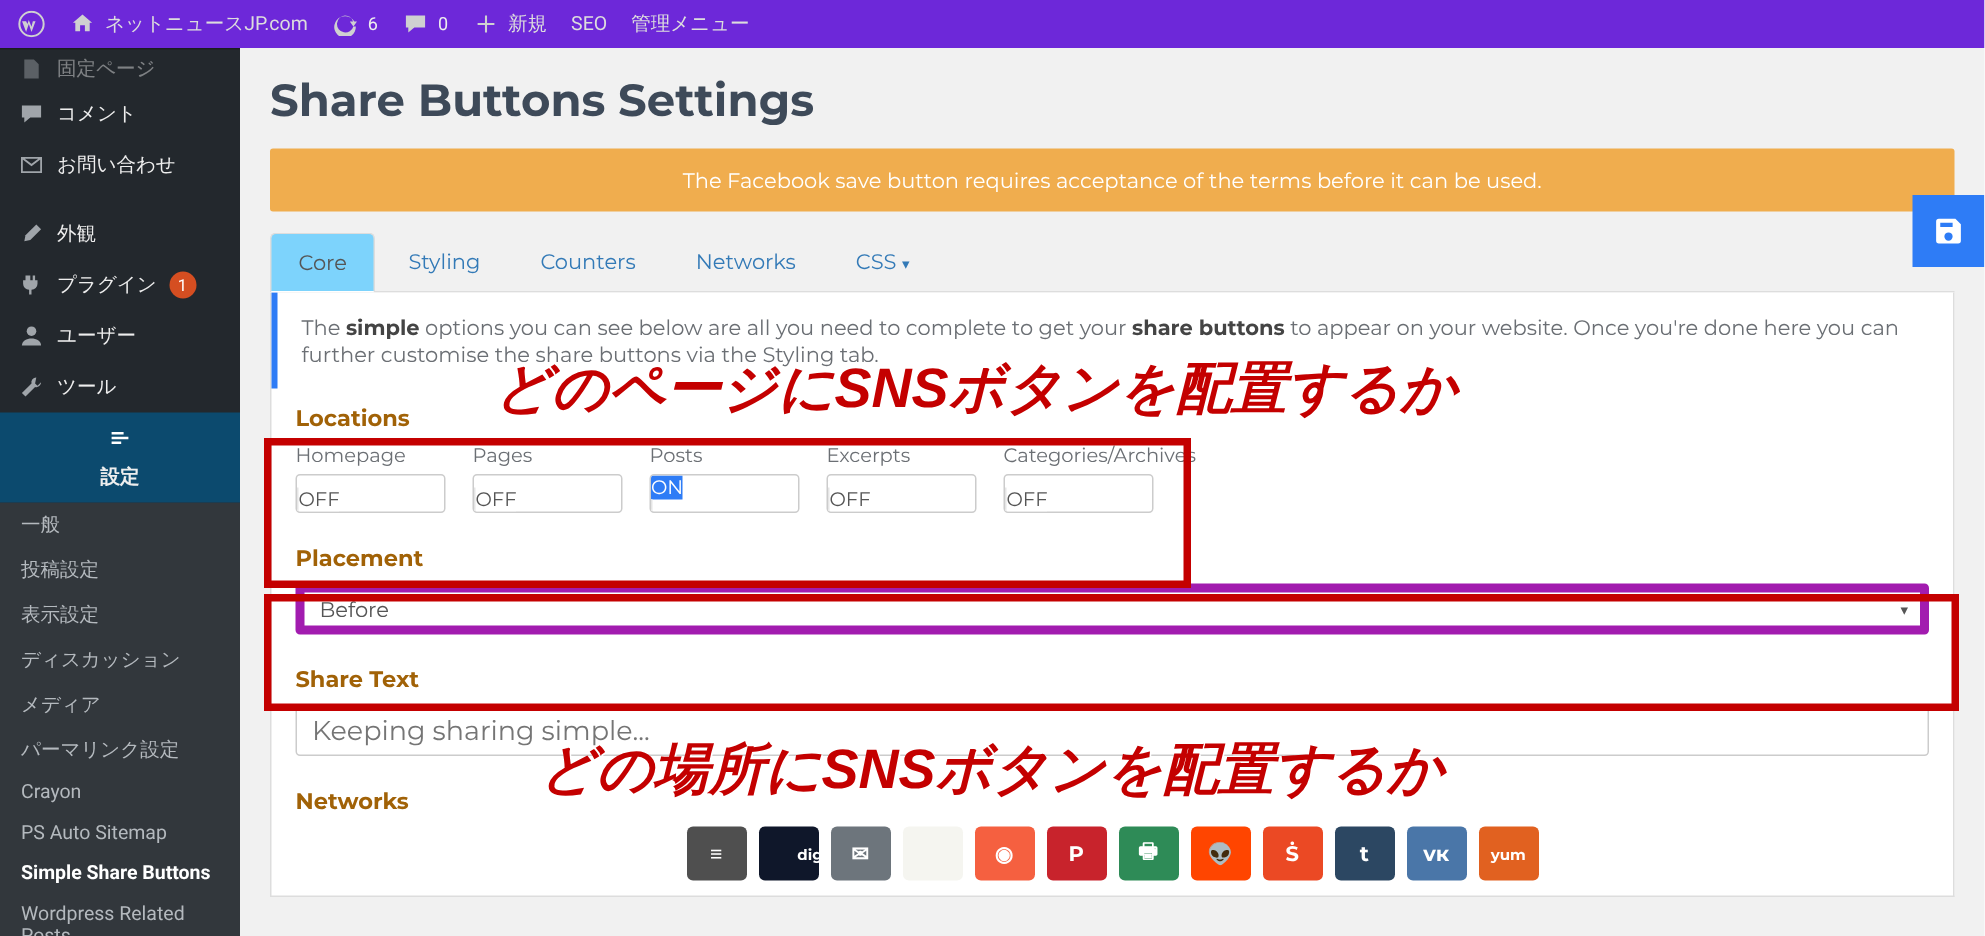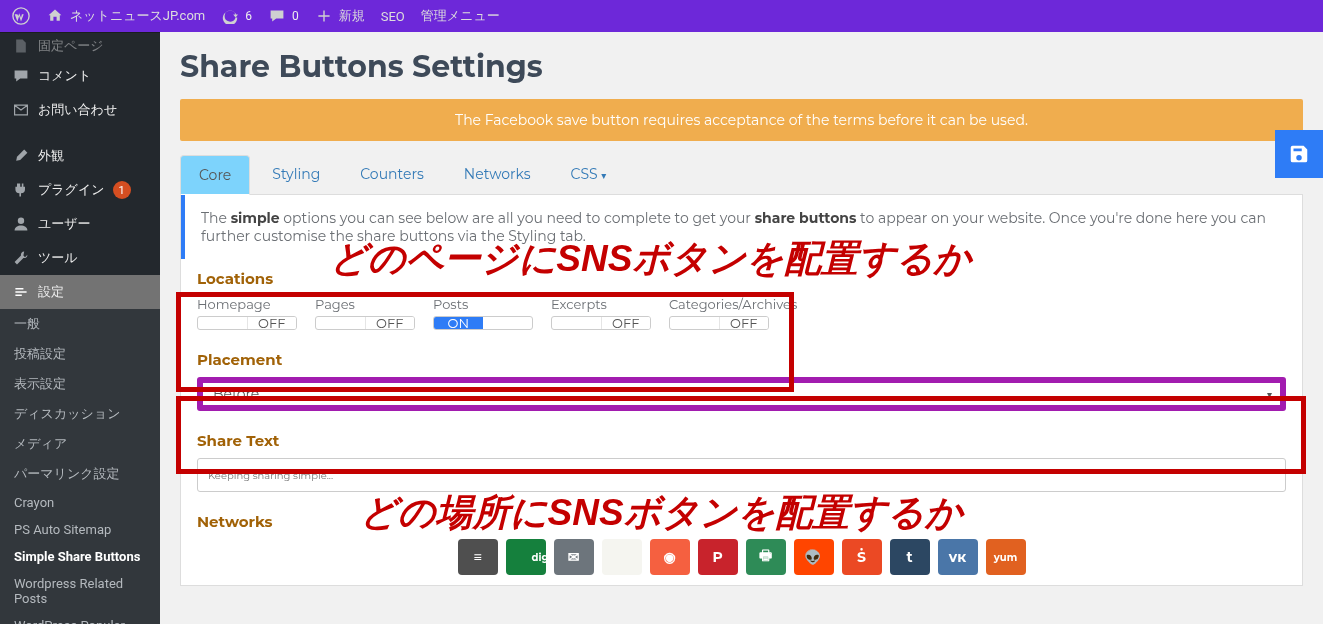--- a/index.html
+++ b/index.html
@@ -8,21 +8,21 @@
 
 .adminbar { height: 32px; background: #6d28d9; color: #eee; display: flex; align-items: center; padding: 0 4px; font-size: 13px; }
 .adminbar .ab-item { display: flex; align-items: center; padding: 0 8px; height: 32px; gap: 6px; color: #ddd; cursor: pointer; }
 .adminbar .ab-item .ico { width: 18px; height: 18px; display: inline-flex; align-items: center; justify-content: center; }
 .adminbar .ab-item .badge { font-size: 12px; color: #eee; }
 .adminbar svg { fill: #cfd0d1; }
 
 
 .wpside { position: absolute; left: 0; top: 32px; bottom: 0; width: 160px; background: #23282d; color: #eee; font-size: 13px; }
 .wpside .menu-itm { display: flex; align-items: center; gap: 8px; padding: 8px 12px; color: #eee; cursor: pointer; }
-.wpside .menu-itm.current { background: #737373; font-weight: 400; position: relative; }
+.wpside .menu-itm.current { background: #0c4a6e; font-weight: 700; position: relative; flex-direction: column; }
 .wpside .menu-itm.current::after { content: ""; position: absolute; right: -8px; top: 50%; transform: translateY(-50%); border: 8px solid transparent; border-right-color: #f1f1f1; }
 .wpside .menu-itm .ico { width: 18px; height: 18px; display: inline-flex; align-items: center; justify-content: center; }
 .wpside svg { fill: #a0a5aa; }
 .wpside .menu-itm.current svg { fill: #fff; }
 .wpside .sub { background: #32373c; }
 .wpside .sub .sub-itm { padding: 6px 12px 6px 14px; color: #b4b9be; cursor: pointer; }
 .wpside .sub .sub-itm.active { color: #fff; font-weight: 700; }
 .wpside .upd-badge { background: #d54e21; color: #fff; border-radius: 9px; min-width: 18px; height: 18px; display: inline-flex; align-items: center; justify-content: center; font-size: 11px; padding: 0 5px; }
 
 
@@ -41,30 +41,30 @@
 .tabpane { background: #fff; border: 1px solid #ddd; border-top: none; padding: 0; }
 .help { border-left: 4px solid #2e7cf6; padding: 14px 16px; color: #6b6f74; font-size: 14px; font-family: Montserrat, -apple-system, sans-serif; }
 .help strong { color: #444; font-weight: 700; }
 
 .section { padding: 0 16px 10px; font-family: Montserrat, -apple-system, sans-serif; }
 .sec-h { font-weight: 700; color: #a16207; font-size: 15px; margin: 10px 0 8px; }
 
 .locrow { display: flex; gap: 18px; }
 .loc { display: flex; flex-direction: column; gap: 4px; }
 .loc label { font-size: 13px; color: #6b6f74; }
-.toggle { width: 100px; height: 14px; border: 1px solid #ccc; border-radius: 3px; display: flex; align-items: center; overflow: hidden; cursor: pointer; }
+.toggle { width: 100px; height: 26px; border: 1px solid #ccc; border-radius: 3px; display: flex; align-items: flex-start; overflow: hidden; cursor: pointer; flex-direction: column; }
 .toggle .half { flex: 1; display: flex; align-items: center; justify-content: center; font-size: 13px; color: #555; background: #fff; }
 .toggle.off .half.off { background: #fff; }
 .toggle.on .half.on { background: #2e7cf6; color: #fff; }
 .toggle .half.off { border-left: 1px solid #e5e5e5; }
 
 .select { width: 100%; height: 34px; border: 6px solid #a21caf; border-radius: 3px; padding: 0 10px; font-size: 14px; color: #555; background: #fff; position: relative; display: flex; align-items: center; font-family: Montserrat, -apple-system, sans-serif;}
 .select::after { content: "▾"; position: absolute; right: 8px; color: #555; font-size: 10px; }
 
-.input { width: 100%; height: 34px; border: 1px solid #ccc; border-radius: 3px; padding: 0 10px; font-size: 10px; color: #999; font-family: Montserrat, -apple-system, sans-serif; }
+.input { width: 100%; height: 34px; border: 1px solid #ccc; border-radius: 3px; padding: 0 10px; font-size: 18px; color: #999; font-family: Montserrat, -apple-system, sans-serif; }
 
 
 .anno-box1 { position: absolute; border: 5px solid #c40000; left: 176px; top: 292px; width: 618px; height: 100px; pointer-events: none; }
 .anno-box2 { position: absolute; border: 5px solid #c40000; left: 176px; top: 396px; width: 1130px; height: 78px; pointer-events: none; }
 .anno-t { position: absolute; font-weight: 900; font-size: 37px; color: #c40000; font-style: italic; font-family: "Hiragino Sans", Meiryo, sans-serif; text-shadow: 1px 1px 0 #fff; letter-spacing: 0; pointer-events: none; }
 .anno-t.a1 { left: 330px; top: 234px; }
 .anno-t.a2 { left: 360px; top: 488px; }
 
 
 .netrow { display: flex; gap: 8px; margin-top: 8px; justify-content: center; }
@@ -277,21 +277,21 @@
 
     <div class="section">
       <div class="sec-h">Share Text</div>
       <input class="input" placeholder="Keeping sharing simple..." style="">
     </div>
 
     <div class="section">
       <div class="sec-h">Networks</div>
       <div class="netrow" id="netrow">
           <div class="netico" style="background: rgb(79, 79, 79);">≡</div>
-          <div class="netico" style="background: #15803d; font-size: 10px; padding-left: 36px;">digg</div>
+          <div class="netico" style="background: #0f172a; font-size: 10px; padding-left: 36px;">digg</div>
           <div class="netico" style="background: rgb(109, 117, 124);">✉</div>
           <div class="netico" style="background: rgb(245, 245, 240);"> </div>
           <div class="netico" style="background: rgb(245, 96, 64);">◉</div>
           <div class="netico" style="background: rgb(200, 35, 44);">P</div>
           <div class="netico" style="background: rgb(46, 139, 87);">🖶</div>
           <div class="netico" style="background: rgb(255, 69, 0);">👽</div>
           <div class="netico" style="background: rgb(235, 73, 36);">Ṡ</div>
           <div class="netico" style="background: rgb(44, 71, 98);">t</div>
           <div class="netico" style="background: rgb(74, 118, 168);">vк</div>
           <div class="netico" style="background: rgb(225, 97, 32); font-size: 10px;">yum</div>

